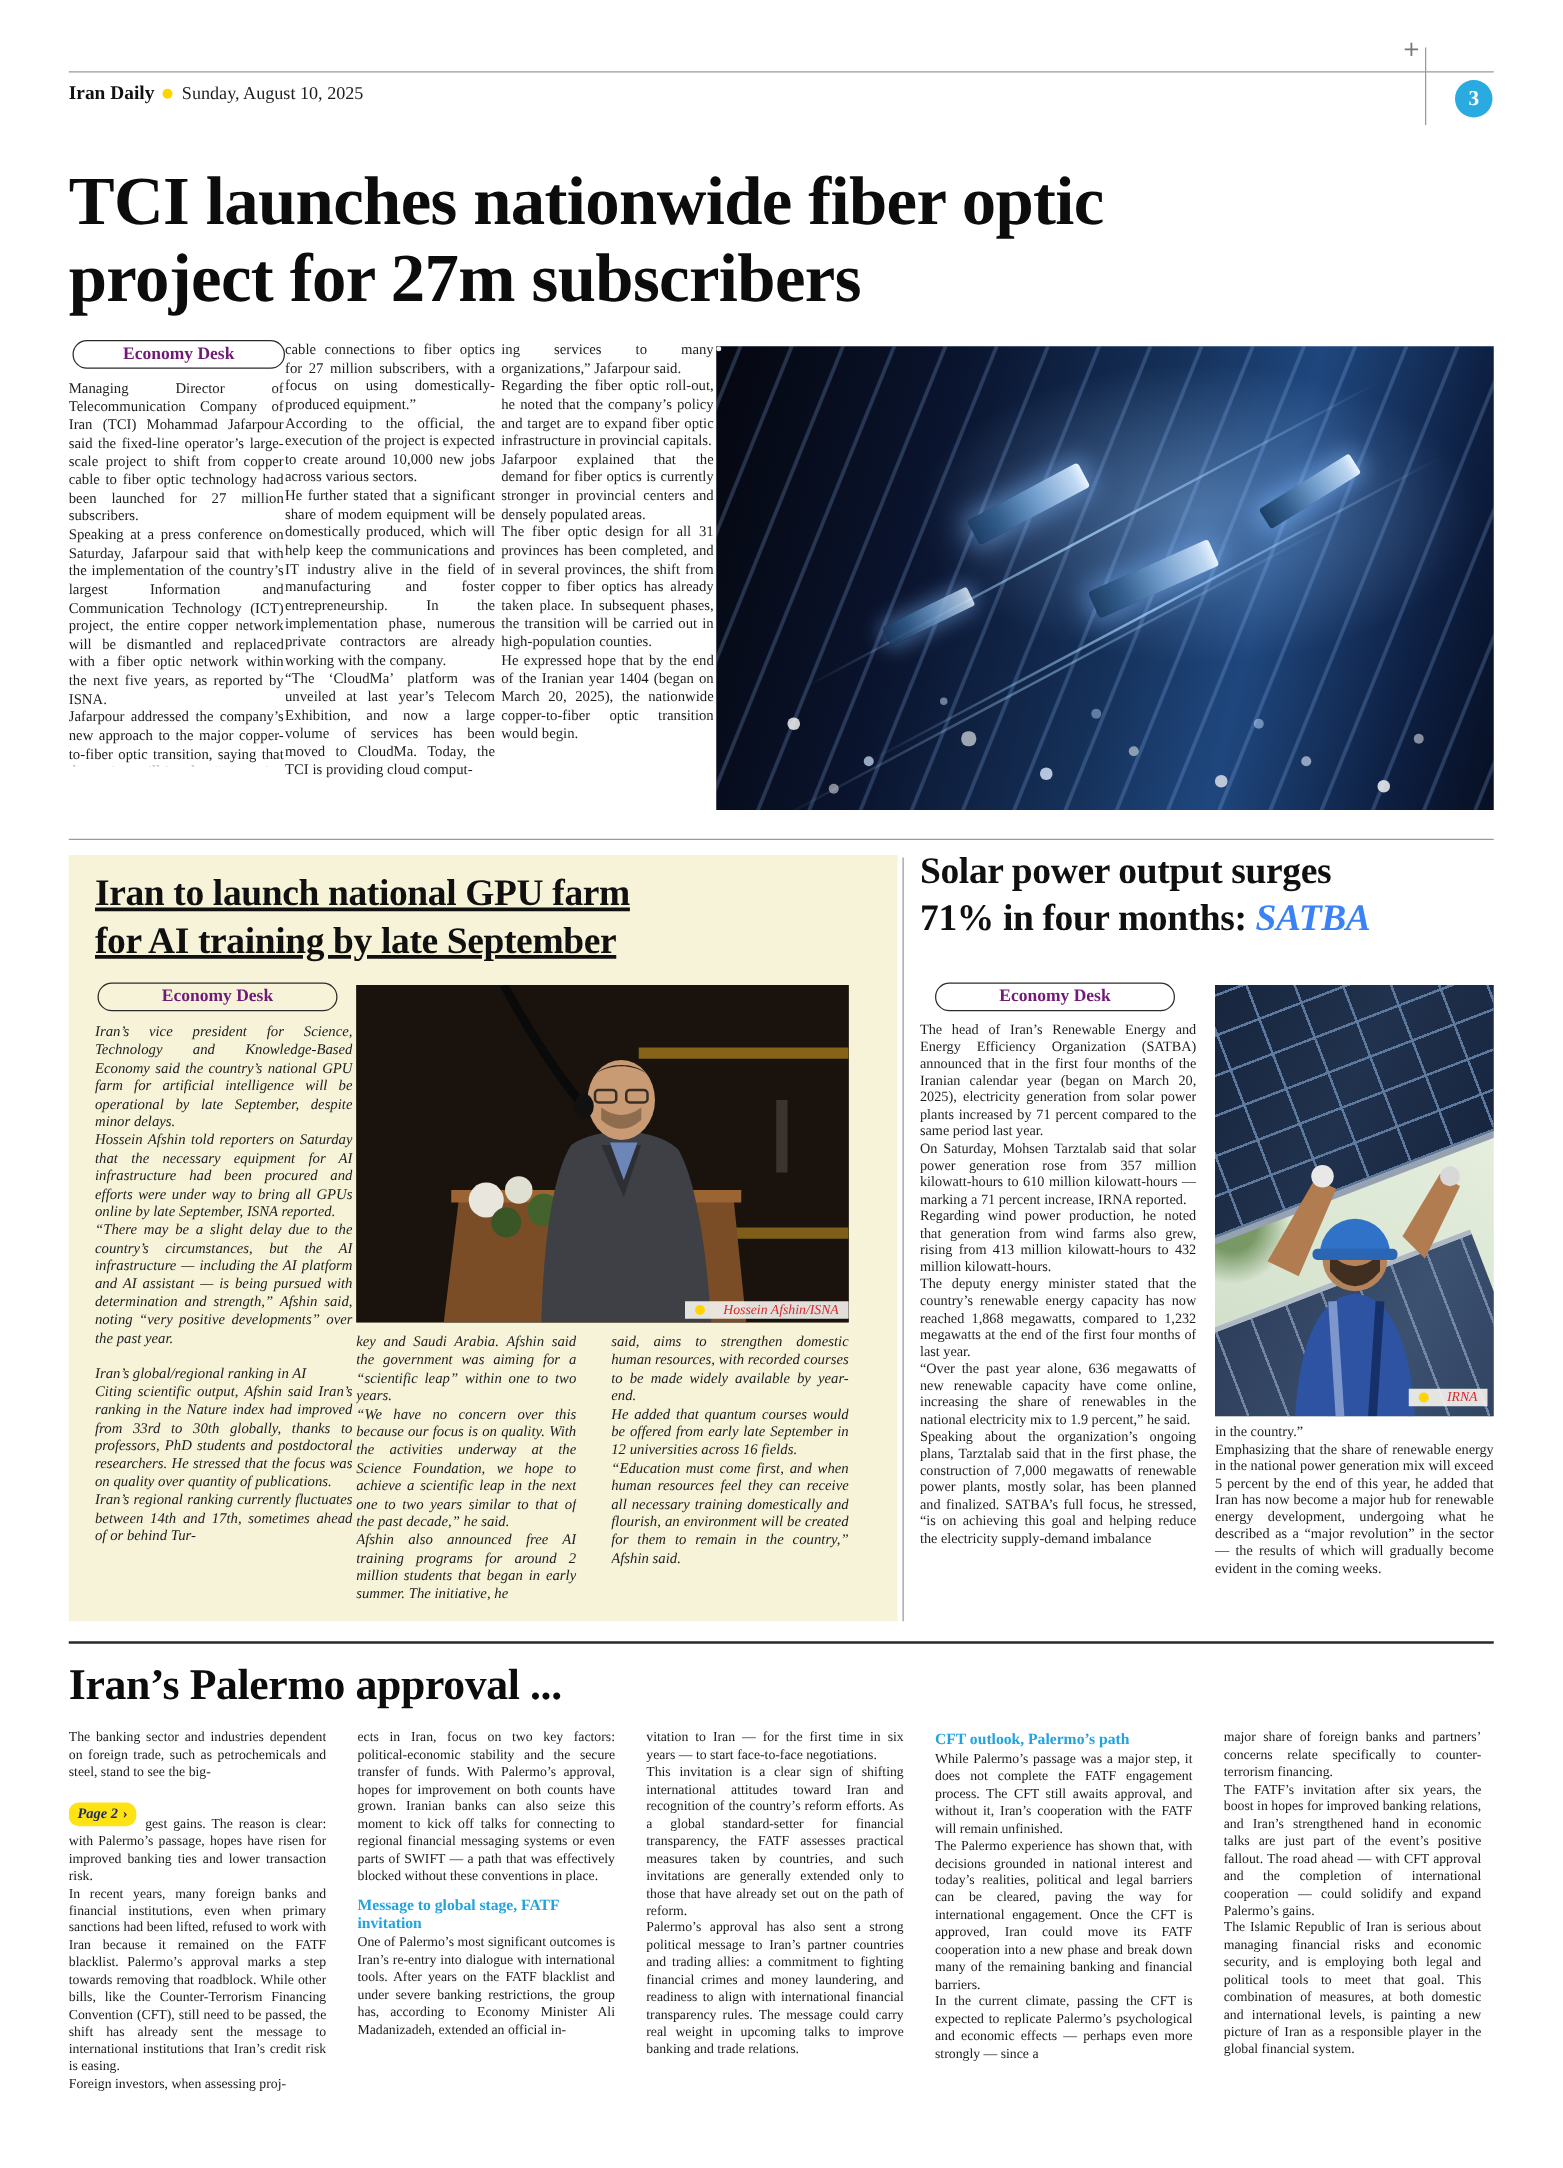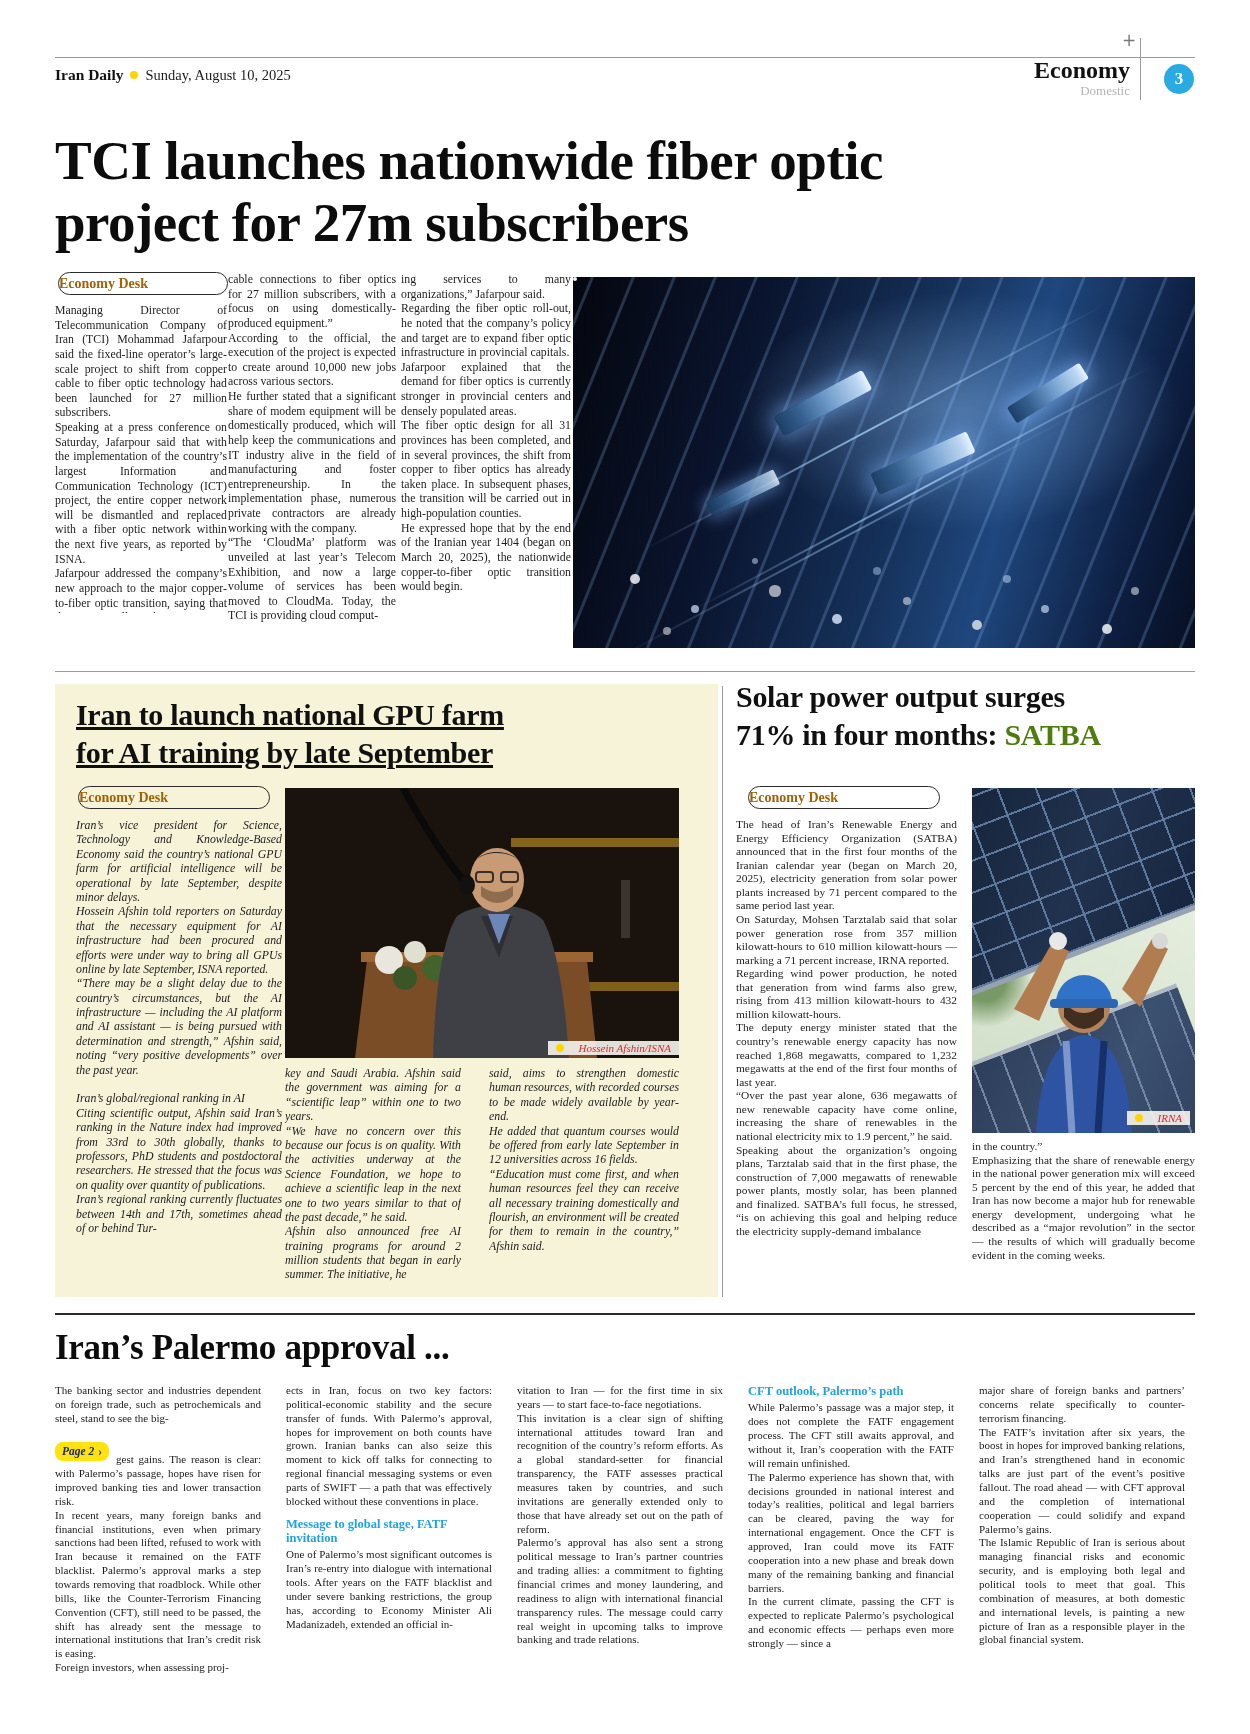--- a/index.html
+++ b/index.html
@@ -18,26 +18,26 @@
   .section-title{font-size:24px;font-weight:bold;color:#111;line-height:1.05;}
   .section-sub{font-size:13px;color:#b3b3b3;}
   .plus{position:absolute;left:1122px;top:30px;color:#777;font-size:17px;font-family:"DejaVu Sans",sans-serif;}
   .page-circle{position:absolute;left:1164px;top:64px;width:30px;height:30px;border-radius:50%;
                background:#29abe2;color:#fff;font-weight:bold;font-size:17px;text-align:center;line-height:30px;}
 
   
   .main-headline{position:absolute;left:55px;top:130px;width:930px;margin:0;font-size:55px;line-height:1.13;
                  font-weight:bold;color:#0c0c0c;letter-spacing:-0.5px;}
   .sec-headline{position:absolute;font-size:30px;font-weight:bold;line-height:1.25;color:#101010;letter-spacing:-0.3px;margin:0;}
-  .accent-sat{color:#4d7c0f;}
+  .accent-sat{color:#3b82f6;font-style:italic;}
   .pal-headline{position:absolute;left:55px;top:1328px;margin:0;font-size:35px;font-weight:bold;color:#0c0c0c;letter-spacing:-0.3px;}
 
   
   .desk-badge{position:absolute;height:21px;border:1.5px solid #2b2b2b;border-radius:13px;
-              color:#a16207;font-weight:bold;font-size:14px;text-align:left;line-height:21px;}
+              color:#701a75;font-weight:bold;font-size:14px;text-align:center;line-height:21px;}
 
   
   .body-col{position:absolute;font-size:11.8px;line-height:1.24;text-align:justify;color:#1d1d1d;overflow:hidden;}
   .pal-col{position:absolute;top:1384px;width:206px;height:330px;font-size:11px;line-height:1.26;
            text-align:justify;color:#1a1a1a;overflow:hidden;}
   .subhead{color:#21a3df;font-weight:bold;font-size:12.5px;line-height:1.15;margin:8px 0 3px;text-align:left;}
   .page-badge{float:left;display:inline-flex;align-items:center;gap:4px;background:#ffe212;border-radius:8px;
               padding:2px 7px;margin:3px 7px 2px 0;font-style:italic;font-weight:bold;font-size:11.5px;color:#1b2a6b;cursor:pointer;}
   .pb-chev{color:#222;font-style:normal;font-weight:bold;}
 
@@ -87,24 +87,20 @@
 </head>
 <body>
 
 <div class="page">
 
   <div class="rule" style="left:55px;top:57px;width:1140px;"></div>
   <div class="masthead">
     <span class="mh-title">Iran Daily</span>
     <span class="dot"></span>
     <span class="mh-date">Sunday, August 10, 2025</span>
-  </div>
-  <div class="section-block">
-    <div class="section-title">Economy</div>
-    <div class="section-sub">Domestic</div>
   </div>
   <div class="plus">+</div>
   <div class="vline" style="left:1140px;top:38px;height:62px;"></div>
   <div class="page-circle">3</div>
 
   <h1 class="main-headline pre">TCI launches nationwide fiber optic
 project for 27m subscribers</h1>
   <div class="desk-badge" style="left:58px;top:272px;width:168px;">Economy Desk</div>
   <div class="body-col pre" style="left:55px;top:303px;width:172px;height:310px;">Managing Director of Telecommunication Company of Iran (TCI) Mohammad Jafarpour said the fixed-line operator’s large-scale project to shift from copper cable to fiber optic technology had been launched for 27 million subscribers.
 Speaking at a press conference on Saturday, Jafarpour said that with the implementation of the country’s largest Information and Communication Technology (ICT) project, the entire copper network will be dismantled and replaced with a fiber optic network within the next five years, as reported by ISNA.

